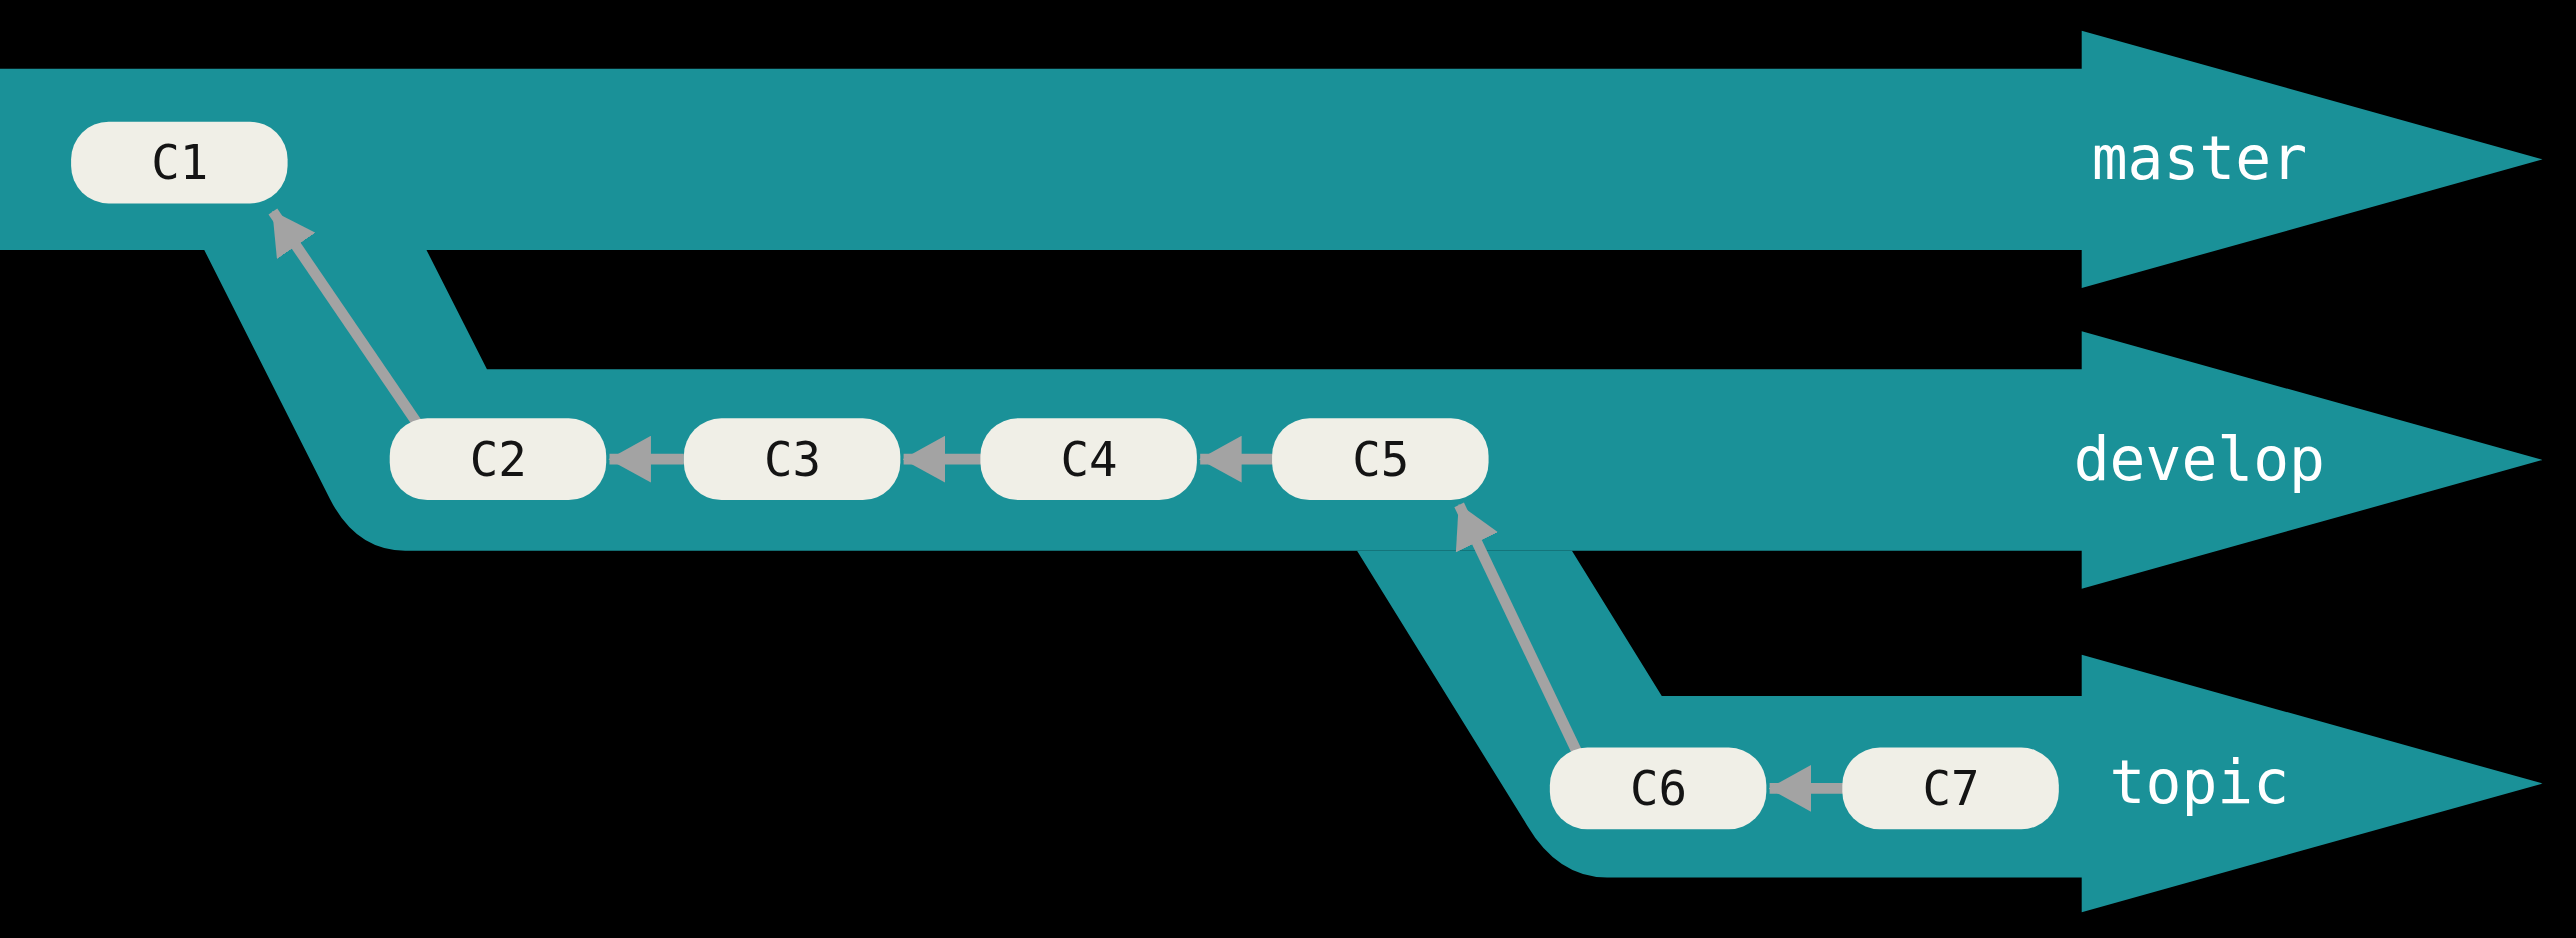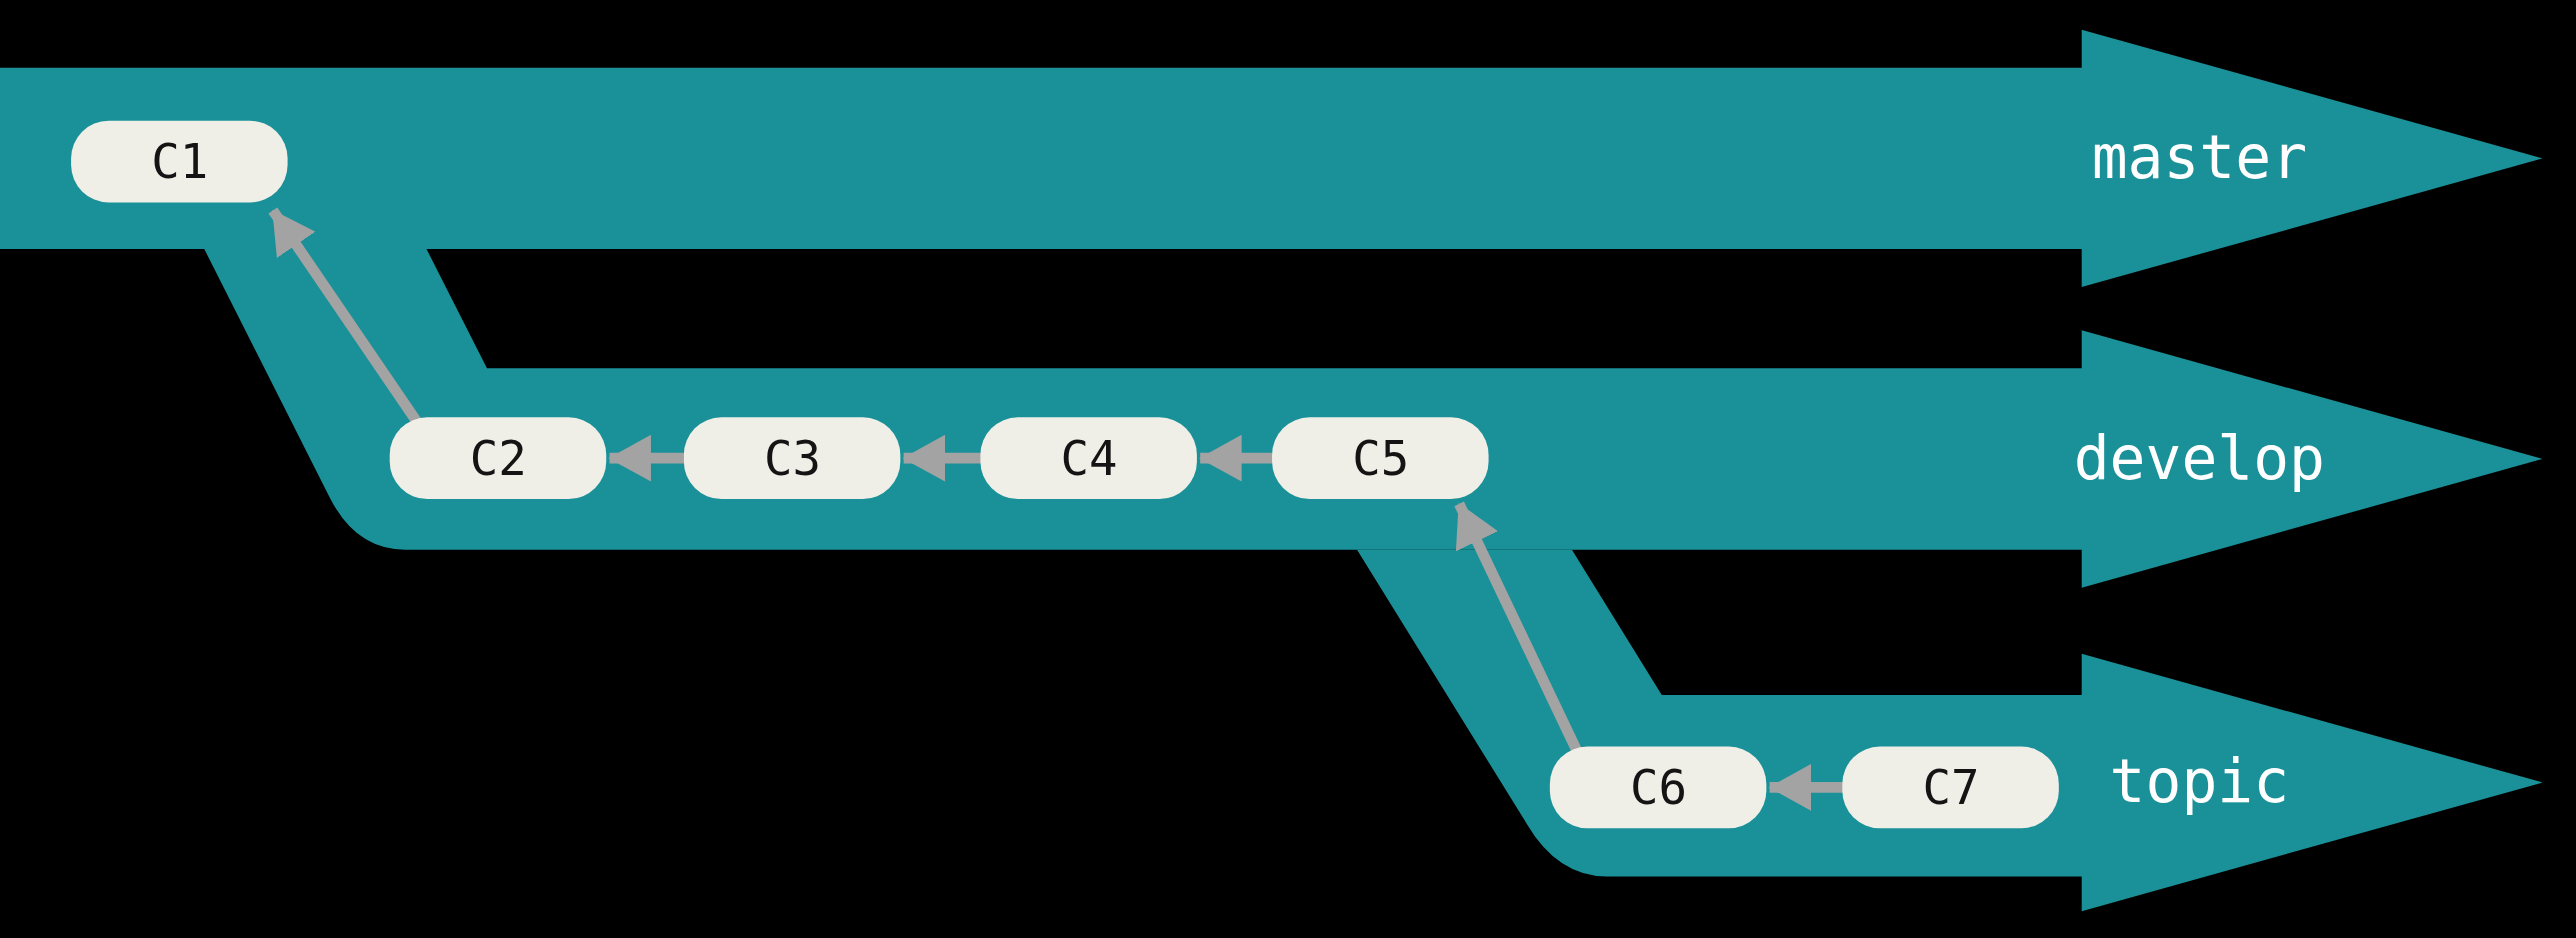--- a/index.html
+++ b/index.html
@@ -5,21 +5,21 @@
   html, body {
     margin: 0;
     padding: 0;
     background: var(--color-background, #000);
   }
   .stage {
     width: 100vw;
     height: 100vh;
     max-height: 100vh;
     display: flex;
-    align-items: flex-end;
+    align-items: center;
     justify-content: flex-start;
     background: var(--color-background, #000);
   }
   svg.diagram {
     display: block;
     width: 100%;
     height: auto;
     font-family: "DejaVu Sans Mono", "Liberation Mono", monospace;
   }
   path.band {

